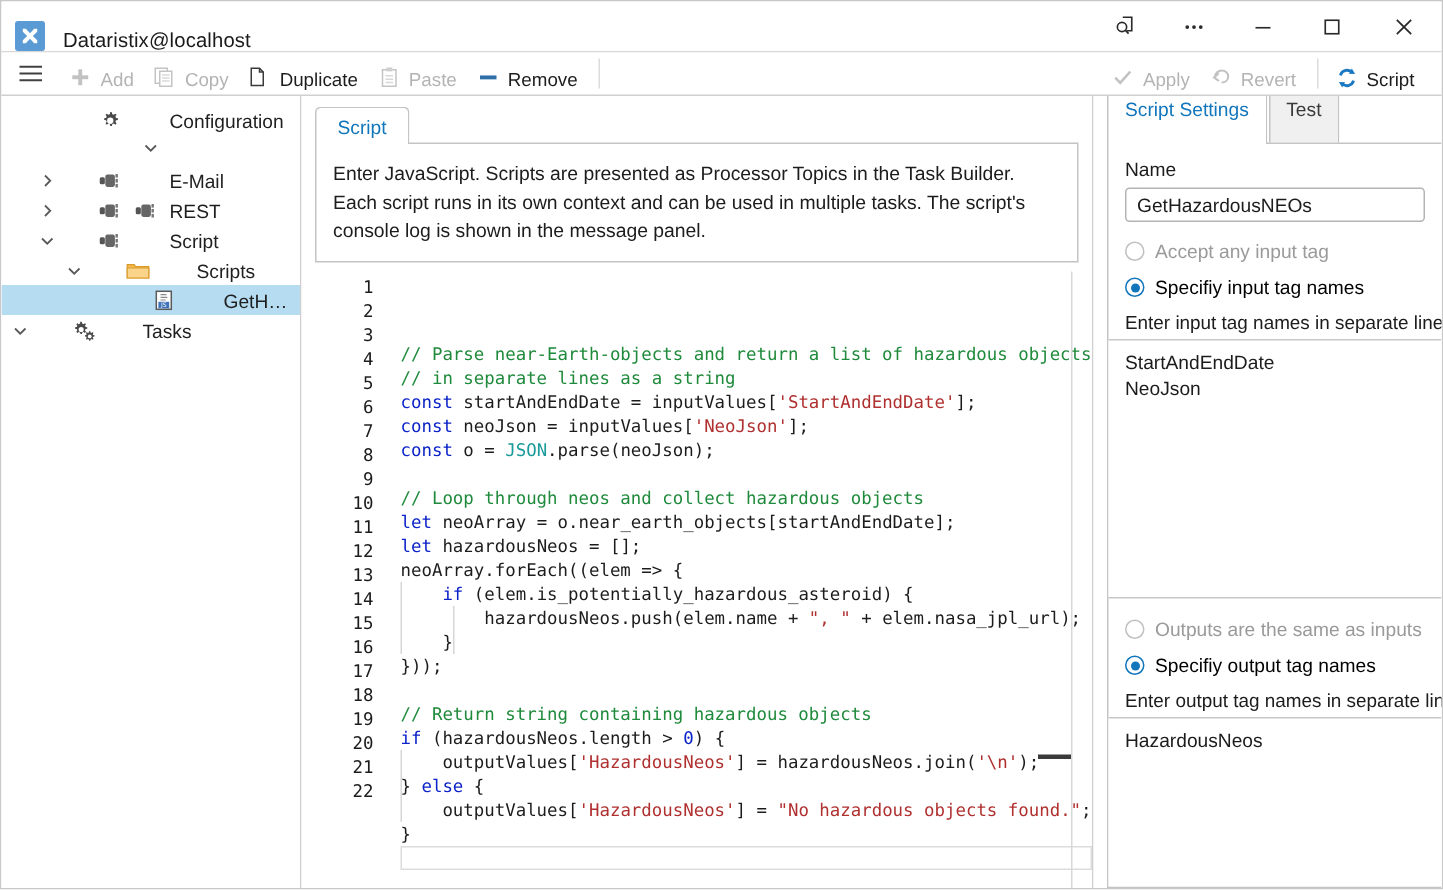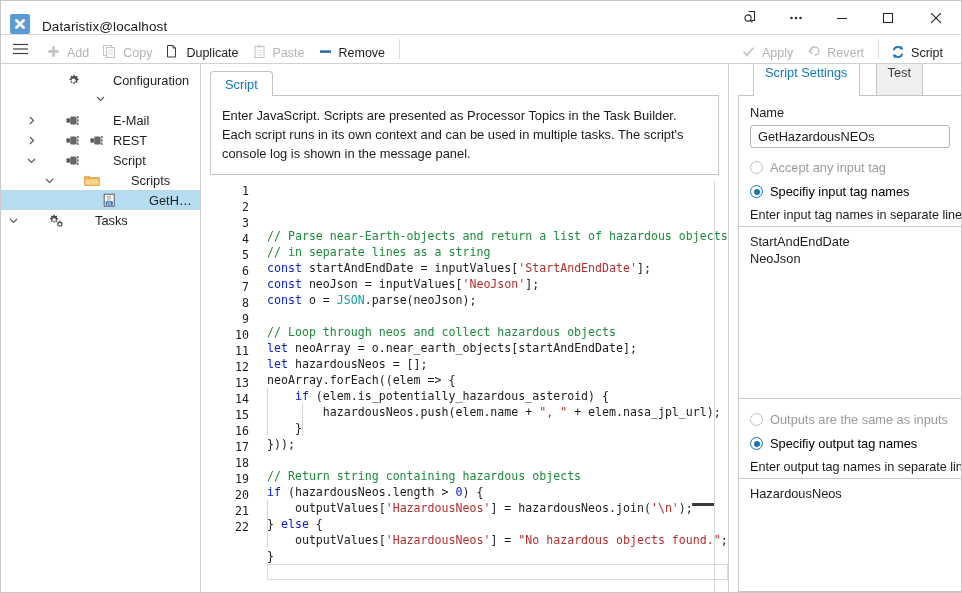--- a/index.html
+++ b/index.html
@@ -249,21 +249,20 @@
     height: 24px;
     padding: 12px 11px;
     display: flex; align-items: center;
     font-size: 12.8px;
     background: #f0f0f0;
     border: 1px solid #c4c4c4;
     border-bottom: none;
     border-radius: 4px 4px 0 0;
     color: #3a3a3a;
     margin-right: 1px;
-    margin-left: 15px;
   }
   .rp-tab.active {
     background: #ffffff;
     color: #1176bc;
     position: relative; z-index: 3;
   }
   .rp-content {
     flex: 1 1 auto;
     border: 1px solid #c4c4c4;
     border-right: none;

